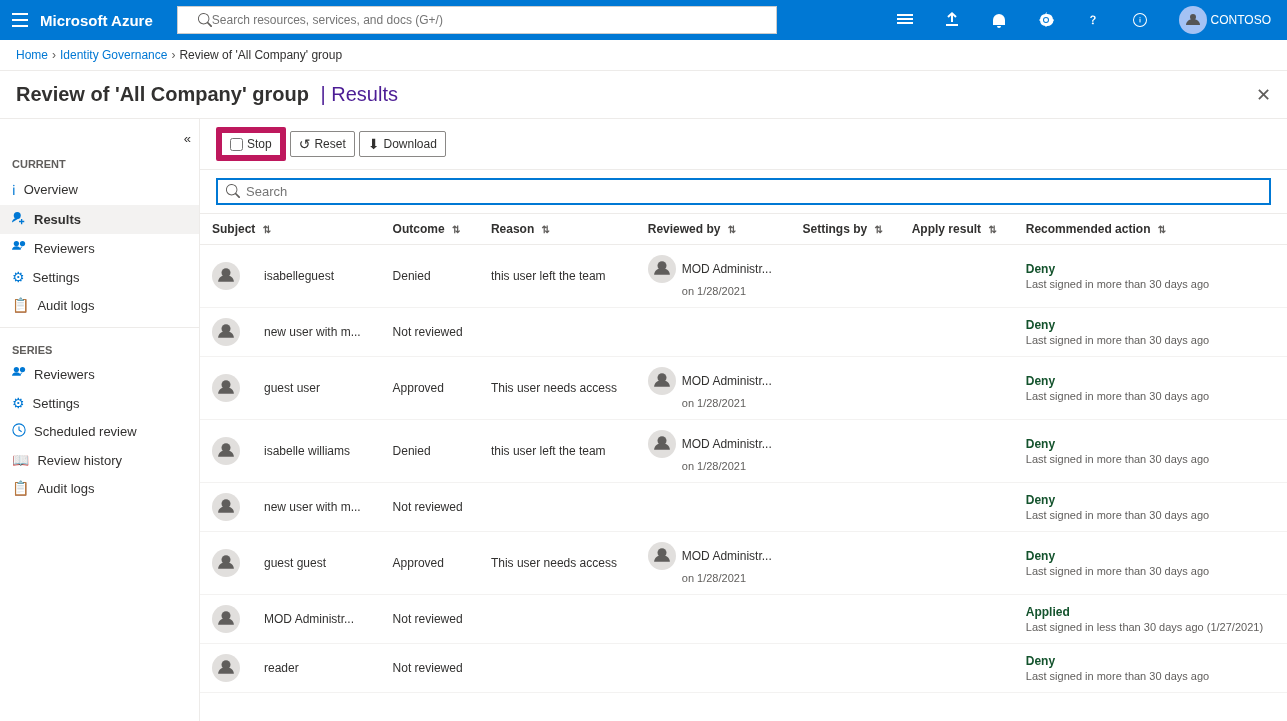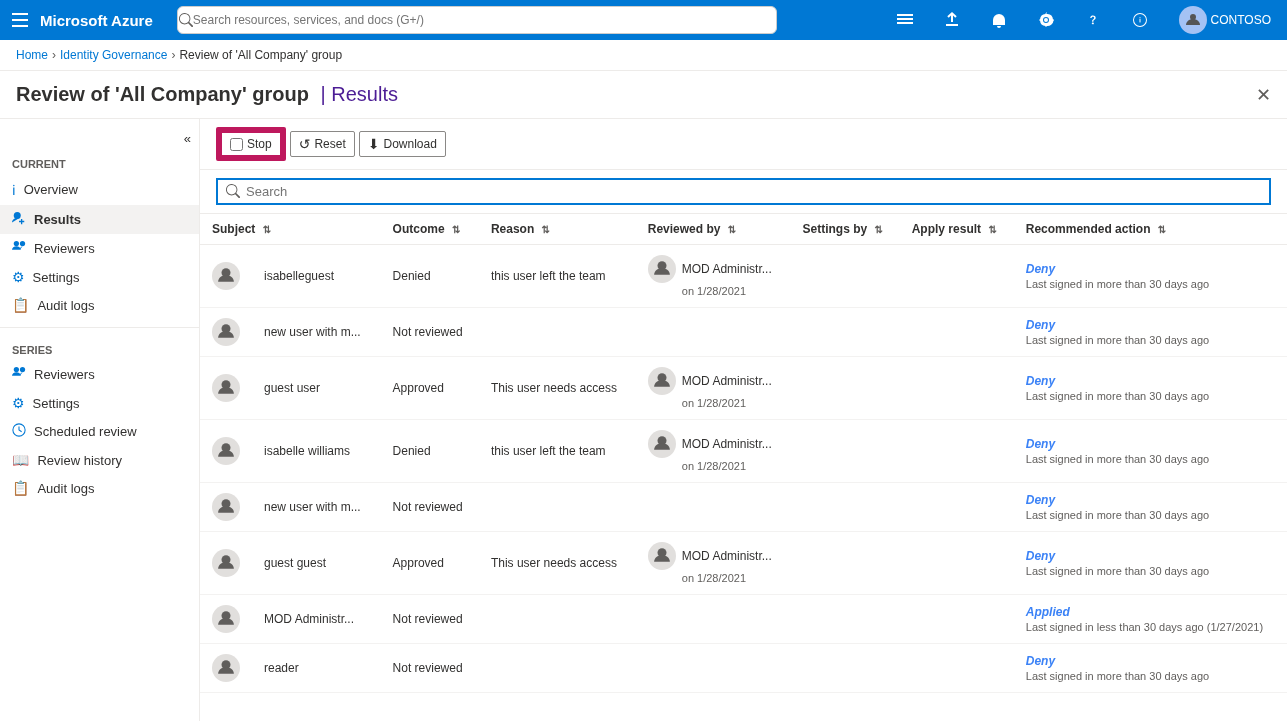--- a/index.html
+++ b/index.html
@@ -18,22 +18,22 @@
     .top-nav .hamburger { cursor: pointer; display: flex; flex-direction: column; gap: 4px; padding: 4px; }
     .top-nav .hamburger span { display: block; width: 16px; height: 2px; background: white; }
     .top-nav .brand { font-size: 15px; font-weight: 600; margin-right: 8px; white-space: nowrap; }
     .search-bar {
       flex: 1;
       max-width: 600px;
       display: flex;
       align-items: center;
       background: white;
       border: 1px solid #ccc;
-      border-radius: 6px;
-      padding: 0 1px;
+      border-radius: 0;
+      padding: 0 20px;
       height: 28px;
       margin: 0 8px;
     }
     .search-bar input {
       border: none;
       outline: none;
       font-size: 12px;
       flex: 1;
       color: #323130;
     }
@@ -236,21 +236,21 @@
       display: flex;
       align-items: center;
       justify-content: center;
       flex-shrink: 0;
     }
     .user-avatar-sm svg { width: 18px; height: 18px; fill: #605e5c; }
     .reviewed-by-cell { display: flex; flex-direction: column; gap: 2px; }
     .reviewed-by-cell .rb-user { display: flex; align-items: center; gap: 6px; }
     .reviewed-by-cell .rb-date { font-size: 11px; color: #605e5c; padding-left: 34px; }
     .rec-action { display: flex; flex-direction: column; gap: 2px; }
-    .rec-action .ra-label { font-weight: 600; color: #3b82f6; font-style: italic; }
+    .rec-action .ra-label { font-weight: 600; color: #14532d; }
     .rec-action .ra-detail { font-size: 11px; color: #605e5c; }
   </style>
 </head>
 <body>
 
 <div class="top-nav">
   <div class="hamburger">
     <span></span>
       <span></span>
       <span></span>

